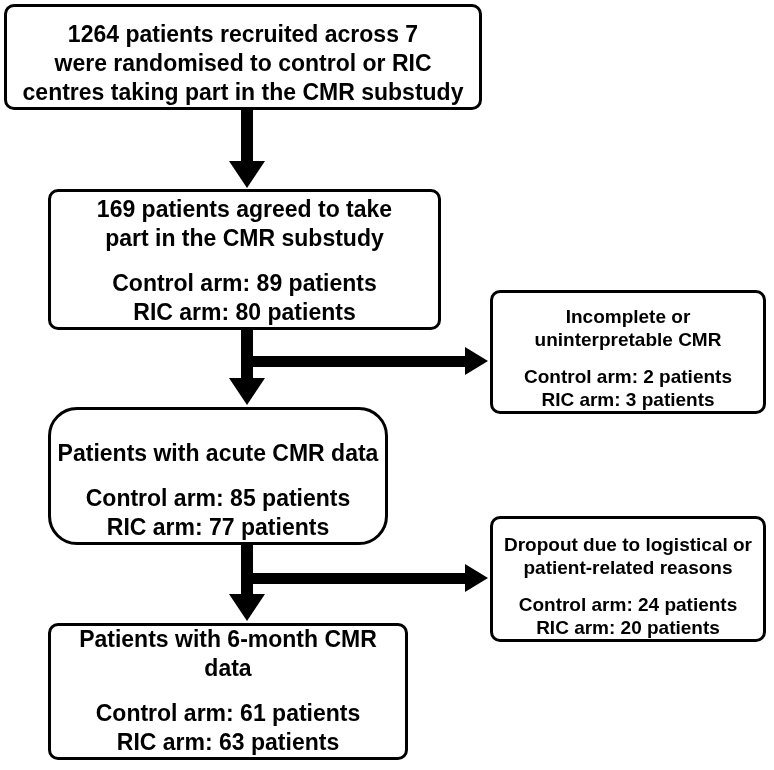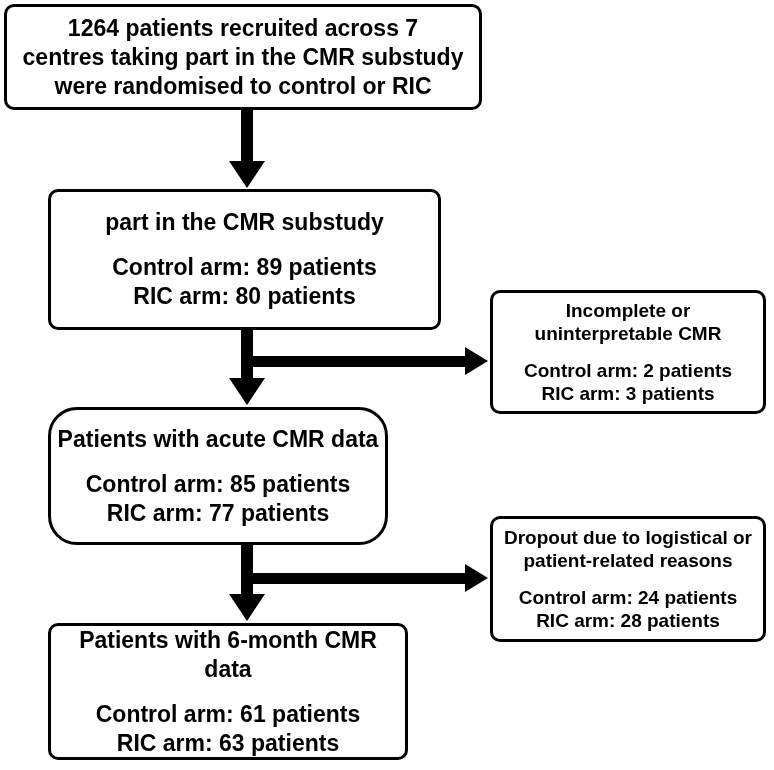--- a/index.html
+++ b/index.html
@@ -13,21 +13,21 @@
     color: #000000;
   }
   .box {
     position: absolute;
     box-sizing: border-box;
     background: #ffffff;
     border: 3px solid #000000;
     border-radius: 10px;
     display: flex;
     flex-direction: column;
-    justify-content: center;
+    justify-content: flex-end;
     align-items: center;
     text-align: center;
     padding: 0 2px;
   }
   .main-box { font-size: 23px; line-height: 29px; }
   .side-box { font-size: 19px; line-height: 23px; }
   .main-box .stats { margin-top: 16px; }
   .side-box .stats { margin-top: 14px; }
   .shaft { position: absolute; background: #000000; }
   .head-down {
@@ -44,32 +44,33 @@
   }
 </style>
 </head>
 <body>
 
 <div class="canvas">
 
   <div class="box main-box" style="left:4px; top:4px; width:478px; height:106px;">
     <div class="title">
       <div>1264 patients recruited across 7</div>
+      <div>were randomised to control or RIC</div>
       <div>centres taking part in the CMR substudy</div>
-      <div>were randomised to control or RIC</div>
     </div>
   </div>
 
   <div>
     <div class="shaft" style="left:241px; top:107px; width:12px; height:57px;"></div>
     <div class="head-down" style="left:229px; top:161px;"></div>
   </div>
 
   <div class="box main-box" style="left:48px; top:189px; width:393px; height:141px;">
     <div class="title">
+      <div>169 patients agreed to take</div>
       <div>part in the CMR substudy</div>
     </div>
     <div class="stats">
       <div>Control arm: 89 patients</div>
       <div>RIC arm: 80 patients</div>
     </div>
   </div>
 
   <div>
     <div class="shaft" style="left:241px; top:328px; width:12px; height:52px;"></div>
@@ -110,21 +111,21 @@
     <div class="head-right" style="left:465px; top:564px;"></div>
   </div>
 
   <div class="box side-box" style="left:490px; top:516px; width:276px; height:126px;">
     <div class="title">
       <div>Dropout due to logistical or</div>
       <div>patient-related reasons</div>
     </div>
     <div class="stats">
       <div>Control arm: 24 patients</div>
-      <div>RIC arm: 28 patients</div>
+      <div>RIC arm: 20 patients</div>
     </div>
   </div>
 
   <div class="box main-box" style="left:48px; top:623px; width:360px; height:137px;">
     <div class="title">
       <div>Patients with 6-month CMR data</div>
     </div>
     <div class="stats">
       <div>Control arm: 61 patients</div>
       <div>RIC arm: 63 patients</div>

